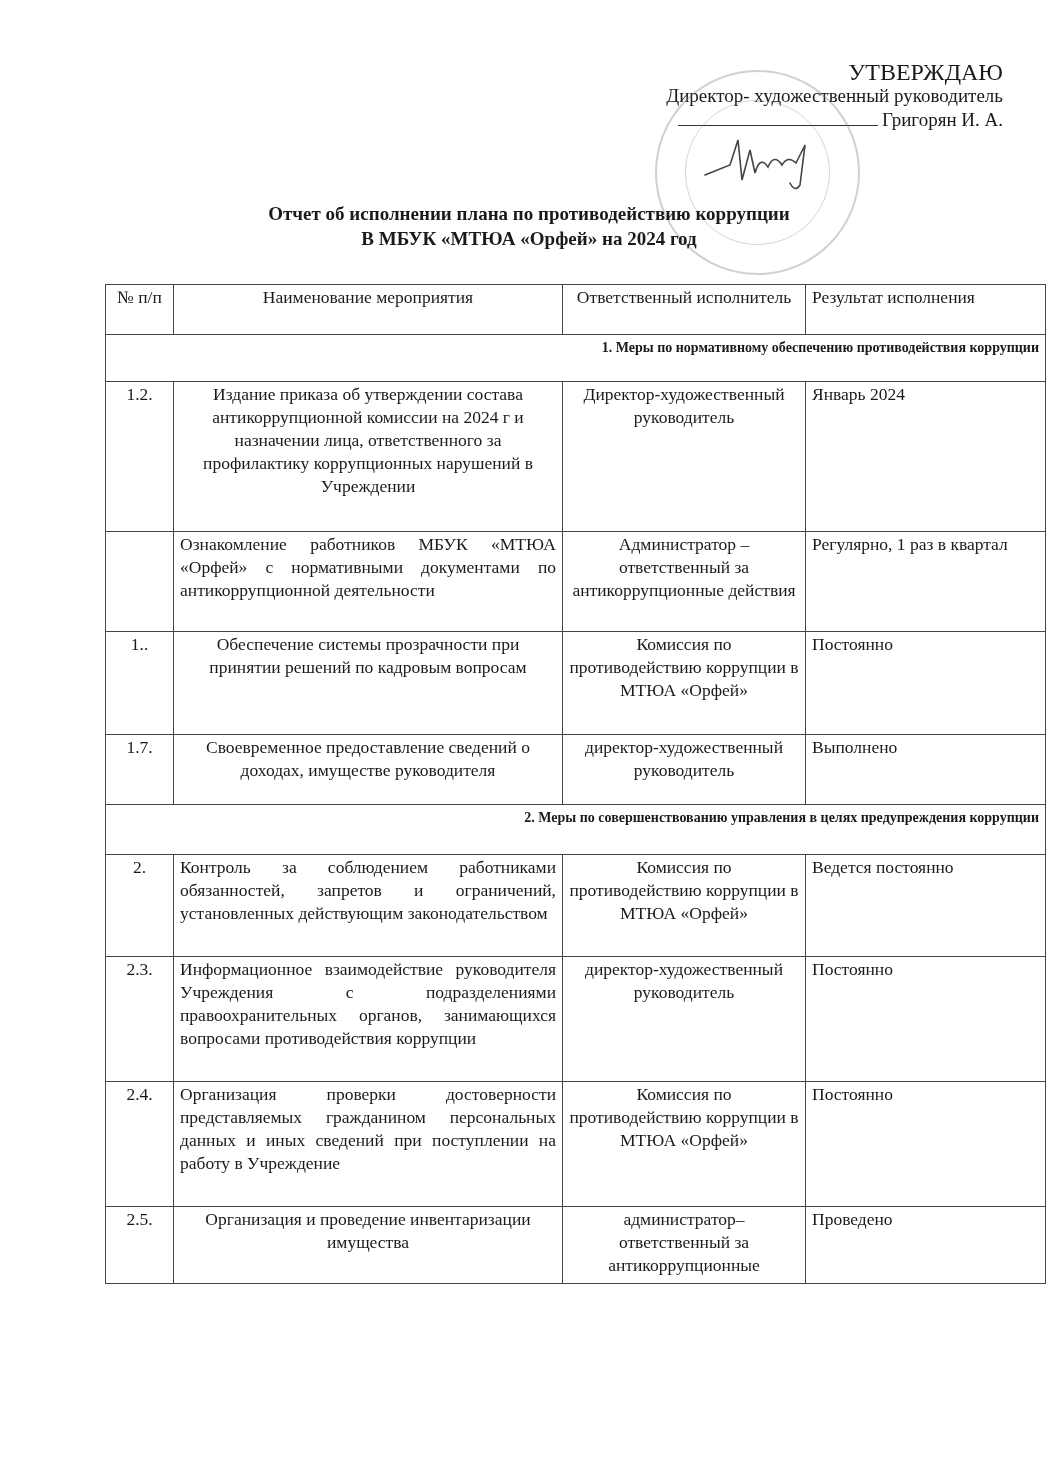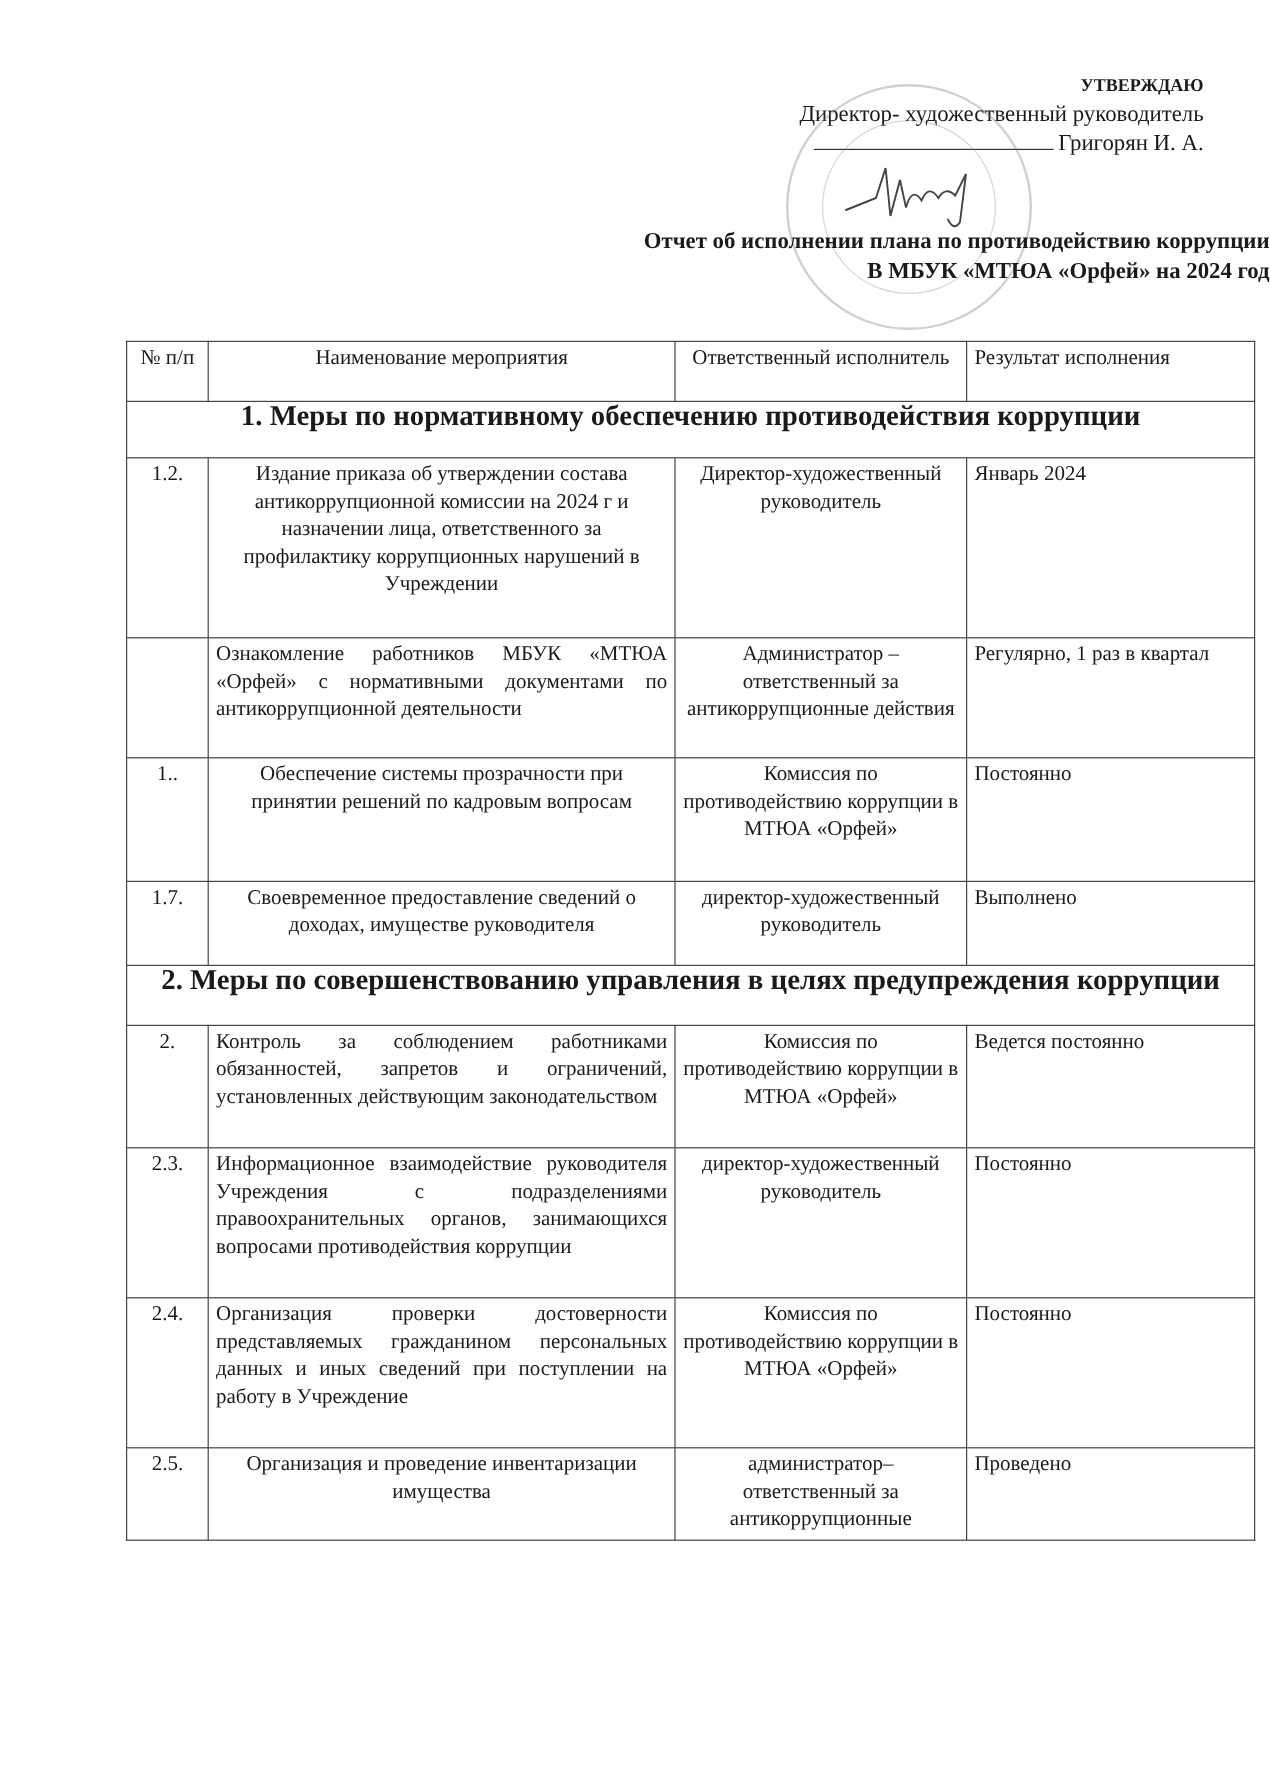--- a/index.html
+++ b/index.html
@@ -4,55 +4,55 @@
 <style>
   html, body { margin: 0; padding: 0; background: #ffffff; }
   body {
     width: 1058px; height: 1482px; position: relative; overflow: hidden;
     font-family: "Liberation Serif", "DejaVu Serif", serif; color: #1a1a1a;
   }
   .approve {
     position: absolute; right: 55px; top: 60px; text-align: right;
     font-size: 19px; line-height: 24px;
   }
-  .approve .title { font-weight: bold; font-size: 15px; }
+  .approve .title { font-weight: normal; font-size: 24px; }
   .approve .sign-line {
     display: inline-block; width: 200px; border-bottom: 1px solid #333; margin-right: 4px;
     vertical-align: baseline; height: 16px;
   }
   .stamp {
     position: absolute; left: 655px; top: 70px; width: 205px; height: 205px;
     border-radius: 50%; border: 2px solid rgba(120,120,120,0.35);
     box-sizing: border-box; pointer-events: none;
   }
   .stamp::after {
     content: ""; position: absolute; left: 28px; top: 28px; right: 28px; bottom: 28px;
     border-radius: 50%; border: 1px solid rgba(120,120,120,0.3);
   }
   .signature {
     position: absolute; left: 700px; top: 135px; width: 130px; height: 60px; pointer-events: none;
   }
   .doc-title {
-    position: absolute; left: 0; right: 0; top: 189px; text-align: right;
+    position: absolute; left: 0; right: 0; top: 201px; text-align: center;
     font-weight: bold; font-size: 19px; line-height: 25px;
   }
   .tbl {
     position: absolute; left: 105px; top: 284px; width: 941px;
     border-collapse: collapse; font-size: 17.5px; line-height: 23px;
   }
   .tbl td {
     border: 1px solid #444; vertical-align: top; padding: 1px 6px 0 6px;
   }
   .c-num { width: 55px; text-align: center; }
   .c-name { width: 376px; }
   .c-resp { width: 230px; text-align: center; }
   .c-res { text-align: left; }
   .justify { text-align: justify; text-align-last: left; }
   .center { text-align: center; }
-  .section td { font-weight: bold; text-align: center; font-size: 24px; }
+  .section td { font-weight: bold; text-align: right; font-size: 14px; }
 </style>
 </head>
 <body>
 
 <div class="approve">
   <div class="title">УТВЕРЖДАЮ</div>
   <div>Директор- художественный руководитель</div>
   <div><span class="sign-line"></span><span>Григорян И. А.</span></div>
 </div>
 

